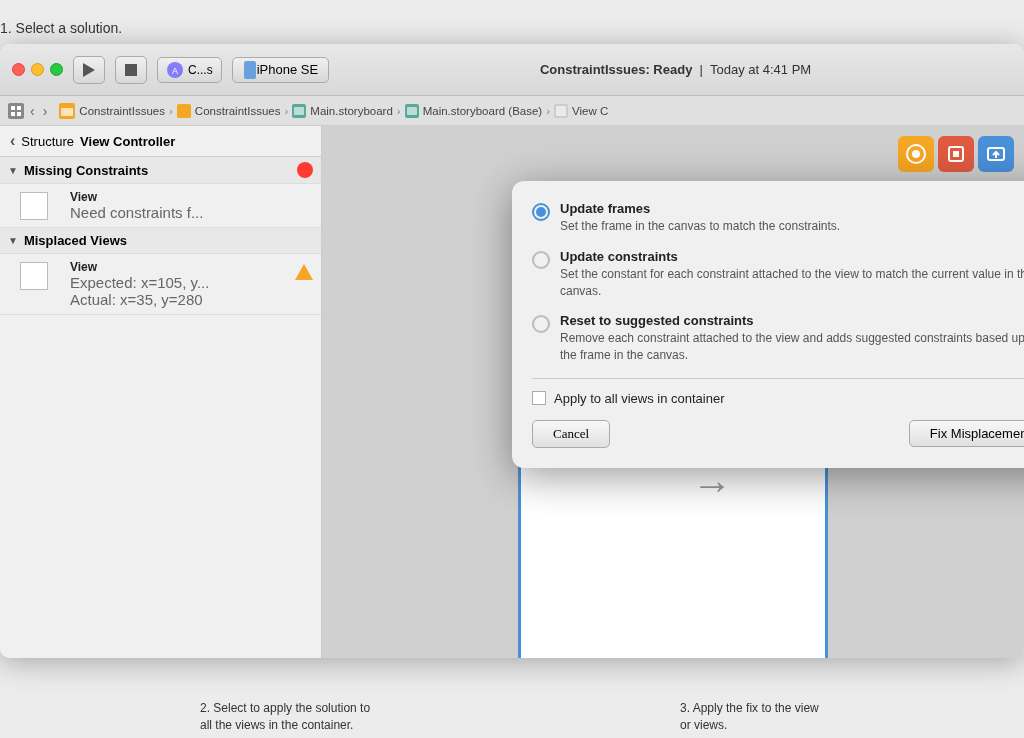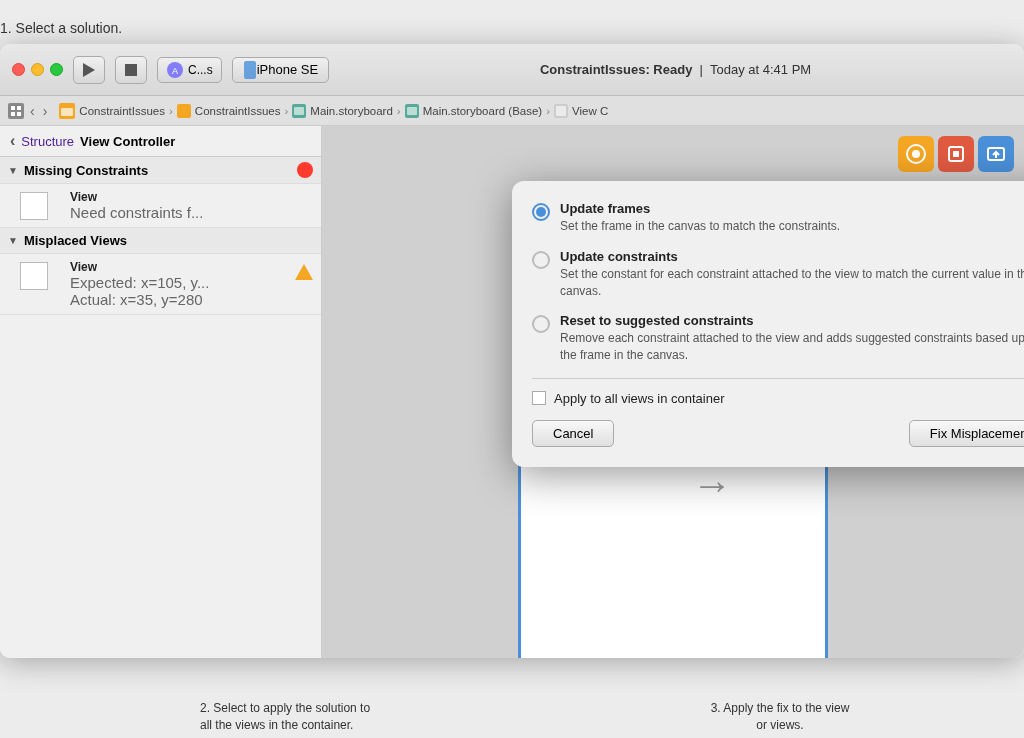--- a/index.html
+++ b/index.html
@@ -141,21 +141,21 @@
     .panel-nav {
       display: flex;
       align-items: center;
       padding: 6px 10px;
       border-bottom: 1px solid #ccc;
       font-size: 13px;
       font-weight: 600;
       gap: 6px;
     }
     .nav-back { font-size: 16px; color: #555; cursor: pointer; }
-    .nav-section { font-weight: 400; color: #4c1d95; }
+    .nav-section { font-weight: 400; color: #000000; }
 
     .issue-section {
       padding: 0;
     }
     .issue-header {
       display: flex;
       align-items: center;
       padding: 5px 8px;
       font-size: 13px;
       font-weight: 700;
@@ -346,20 +346,21 @@
       justify-content: space-between;
       align-items: center;
     }
     .btn-cancel {
       background: linear-gradient(to bottom, #f8f8f8, #e0e0e0);
       border: 1px solid #aaa;
       border-radius: 5px;
       padding: 5px 20px;
       font-size: 13px;
       cursor: pointer;
+      font-family: Liberation Serif, serif;
     }
     .btn-fix {
       background: linear-gradient(to bottom, #f8f8f8, #e0e0e0);
       border: 1px solid #aaa;
       border-radius: 5px;
       padding: 5px 20px;
       font-size: 13px;
       cursor: pointer;
     }
 
@@ -593,17 +594,17 @@
   </div>
 </div>
 
 <div style="position:absolute; bottom:0; left:0; right:0; height:80px; display:flex; align-items:flex-start; padding:6px 0 0 0;">
 
   <div style="position:absolute; bottom:4px; left:200px; font-size:12px; color:#333; line-height:1.4; width:220px;">
     <div style="white-space:pre-line">2. Select to apply the solution to
 all the views in the container.</div>
   </div>
 
-  <div style="position:absolute; bottom:4px; left:680px; font-size:12px; color:#333; line-height:1.4; width:200px;text-align:center;">
+  <div style="position:absolute; bottom:4px; left:680px; font-size:12px; color:#333; line-height:1.4; width:200px;">
     <div style="white-space:pre-line">3. Apply the fix to the view
 or views.</div>
   </div>
 </div>
 
 </body></html>

